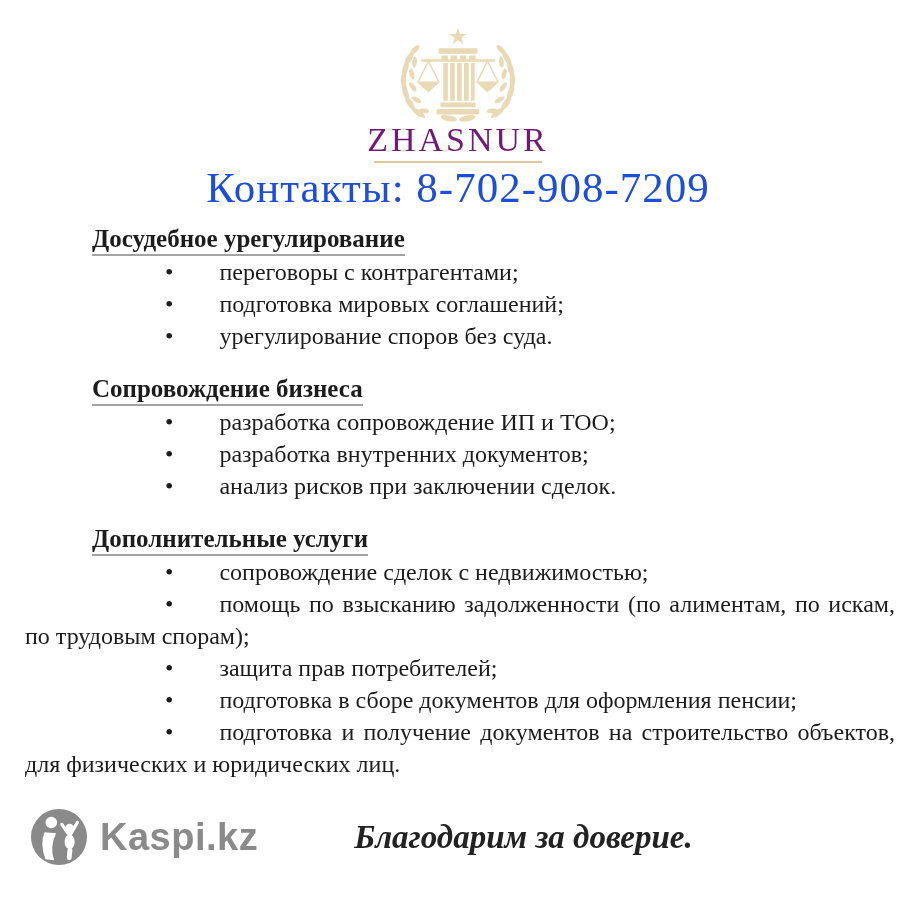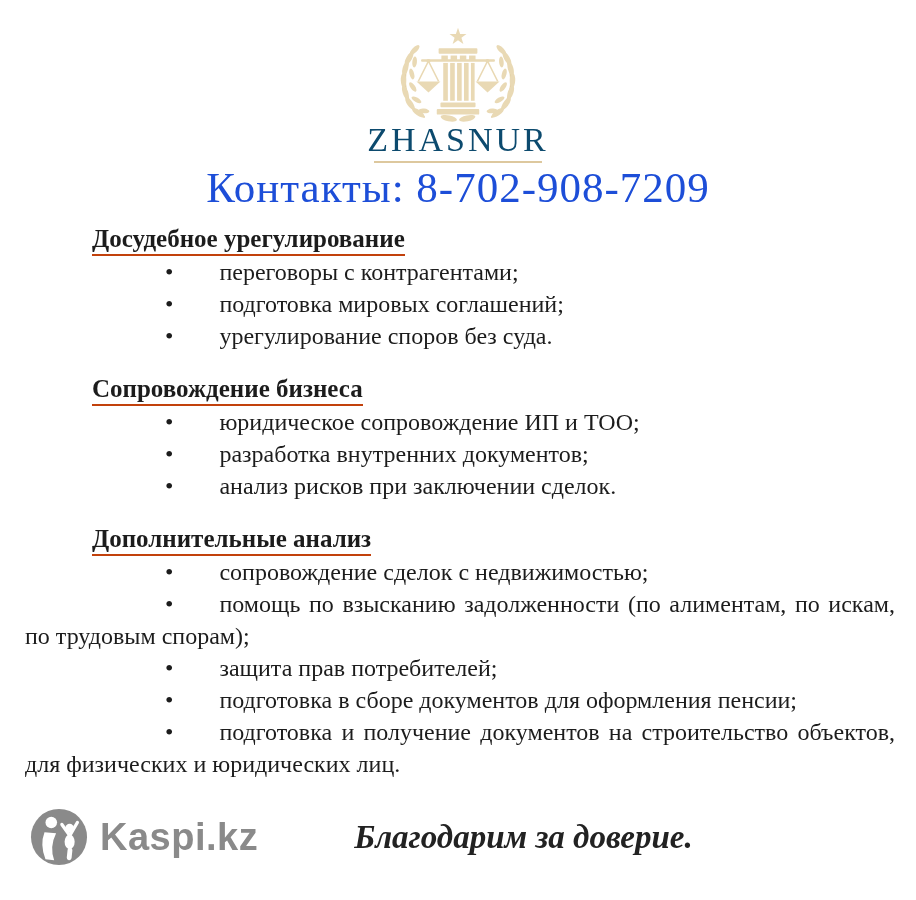--- a/index.html
+++ b/index.html
@@ -7,34 +7,34 @@
   .page {
     position:relative; width:916px; height:900px; background:#ffffff;
     overflow:hidden; font-family:"Liberation Serif", serif; color:#1c1c1c;
   }
   
   .brand-block { padding-top:26px; text-align:center; }
   .emblem { display:block; margin:0 auto; width:134px; height:96px; }
   .brand-name {
     font-family:"Liberation Serif", serif;
     font-size:34px; line-height:36px; letter-spacing:3px;
-    color:#0c4a6e; font-weight:400;
+    color:#701a75; font-weight:400;
   }
   .brand-rule { width:168px; height:2px; background:#ddc89e; margin:3px auto 2px; }
   .contact-line {
     font-size:43px; line-height:46px; color:#1d4ed8; letter-spacing:1px;
     font-family:"Liberation Serif", serif;
   }
   
   .content { padding:13px 21px 0 25px; }
   .section + .section { margin-top:22px; }
   .section-title {
     display:inline-block; margin-left:67px;
     font-size:25px; line-height:30px; font-weight:bold;
-    border-bottom:2px solid #c2410c; padding-bottom:0px;
+    border-bottom:2px solid #a3a3a3; padding-bottom:0px;
   }
   .section-title-row { line-height:32px; height:32px; }
   .li {
     font-size:24px; line-height:32px; text-indent:70px;
     text-align:justify; color:#1c1c1c;
   }
   .bullet { display:inline-block; }
   .gap { display:inline-block; width:46px; }
   
   .footer {
@@ -132,27 +132,27 @@
 
     <div class="section">
       <div class="section-title-row"><span class="section-title">Досудебное урегулирование</span></div>
       <p class="li"><span class="bullet">•</span><span class="gap"></span><span>переговоры с контрагентами;</span></p>
       <p class="li"><span class="bullet">•</span><span class="gap"></span><span>подготовка мировых соглашений;</span></p>
       <p class="li"><span class="bullet">•</span><span class="gap"></span><span>урегулирование споров без суда.</span></p>
     </div>
 
     <div class="section">
       <div class="section-title-row"><span class="section-title">Сопровождение бизнеса</span></div>
-      <p class="li"><span class="bullet">•</span><span class="gap"></span><span>юридическое сопровождение ИП и ТОО;</span></p>
+      <p class="li"><span class="bullet">•</span><span class="gap"></span><span>разработка сопровождение ИП и ТОО;</span></p>
       <p class="li"><span class="bullet">•</span><span class="gap"></span><span>разработка внутренних документов;</span></p>
       <p class="li"><span class="bullet">•</span><span class="gap"></span><span>анализ рисков при заключении сделок.</span></p>
     </div>
 
     <div class="section">
-      <div class="section-title-row"><span class="section-title">Дополнительные анализ</span></div>
+      <div class="section-title-row"><span class="section-title">Дополнительные услуги</span></div>
       <p class="li"><span class="bullet">•</span><span class="gap"></span><span>сопровождение сделок с недвижимостью;</span></p>
       <p class="li"><span class="bullet">•</span><span class="gap"></span><span>помощь по взысканию задолженности (по алиментам, по искам, по трудовым спорам);</span></p>
       <p class="li"><span class="bullet">•</span><span class="gap"></span><span>защита прав потребителей;</span></p>
       <p class="li"><span class="bullet">•</span><span class="gap"></span><span>подготовка в сборе документов для оформления пенсии;</span></p>
       <p class="li"><span class="bullet">•</span><span class="gap"></span><span>подготовка и получение документов на строительство объектов, для физических и юридических лиц.</span></p>
     </div>
 
   </div>
 
   <div class="footer">

